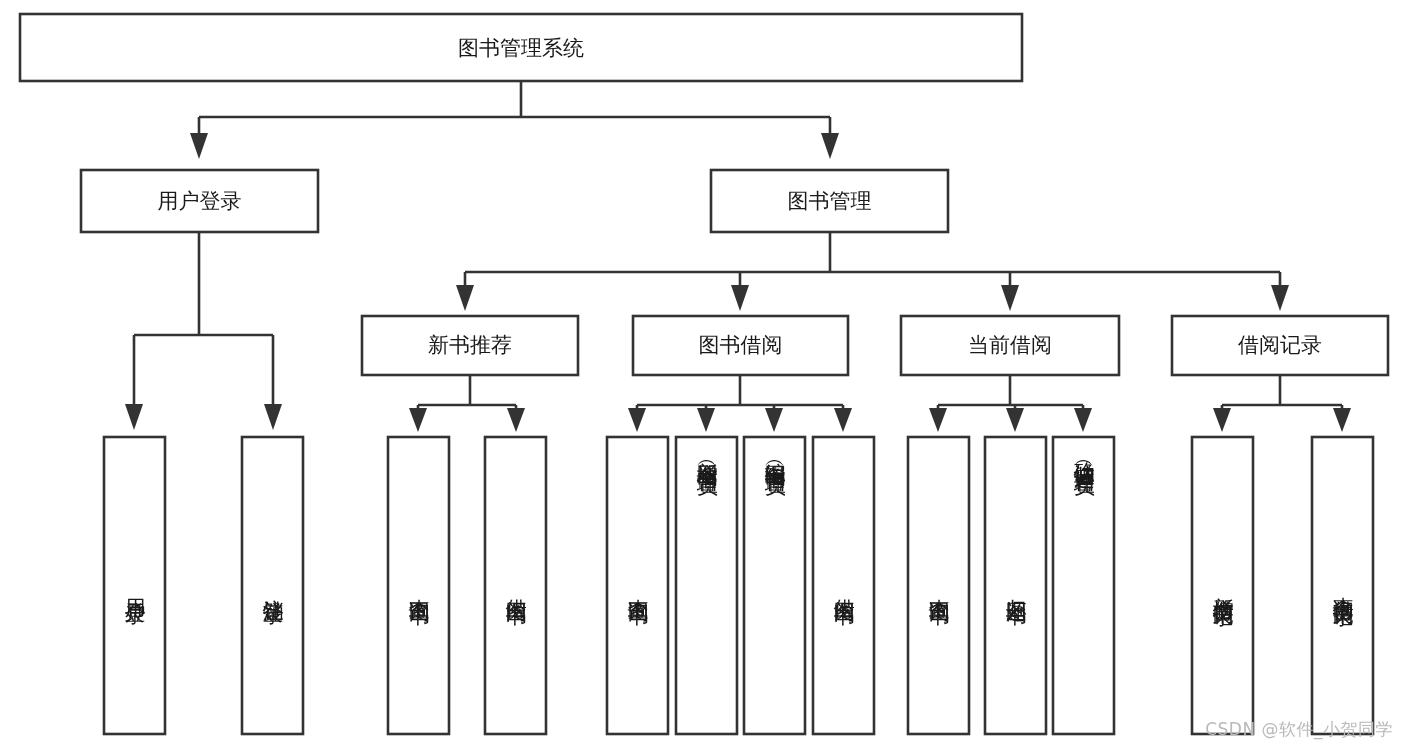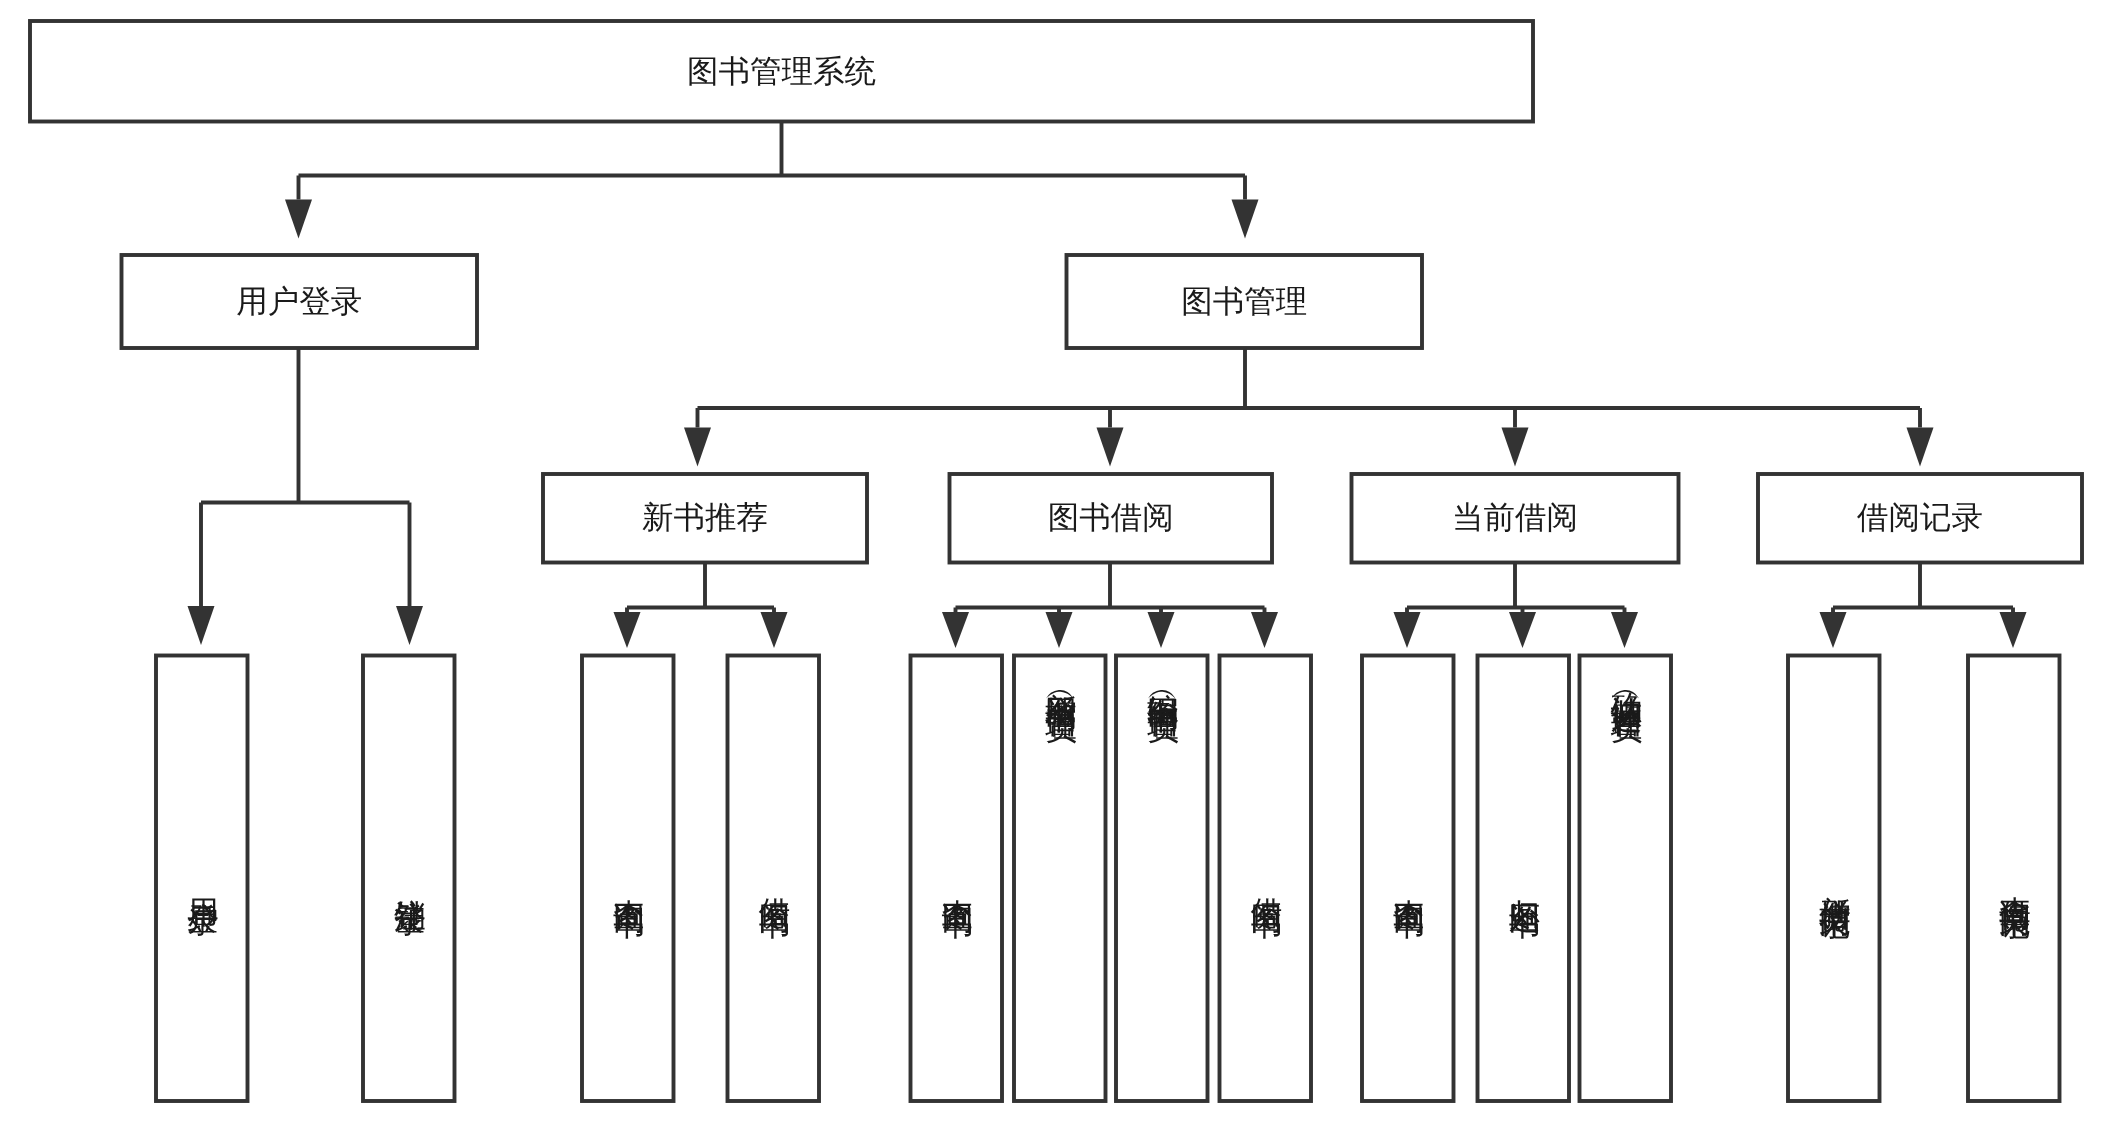--- a/index.html
+++ b/index.html
@@ -254,14 +254,15 @@
   </div>
 
   <div class="node-label-v-wrap" style="left:1192px; top:437px; width:61px; height:297px;">
     <span class="node-label-v">新增借阅记录</span>
   </div>
 
   <div class="node-label-v-wrap" style="left:1312px; top:437px; width:61px; height:297px;">
     <span class="node-label-v">查询借阅记录</span>
   </div>
 
+  <div class="watermark">CSDN @软件_小贺同学</div>
 
 </div>
 
 </body></html>

